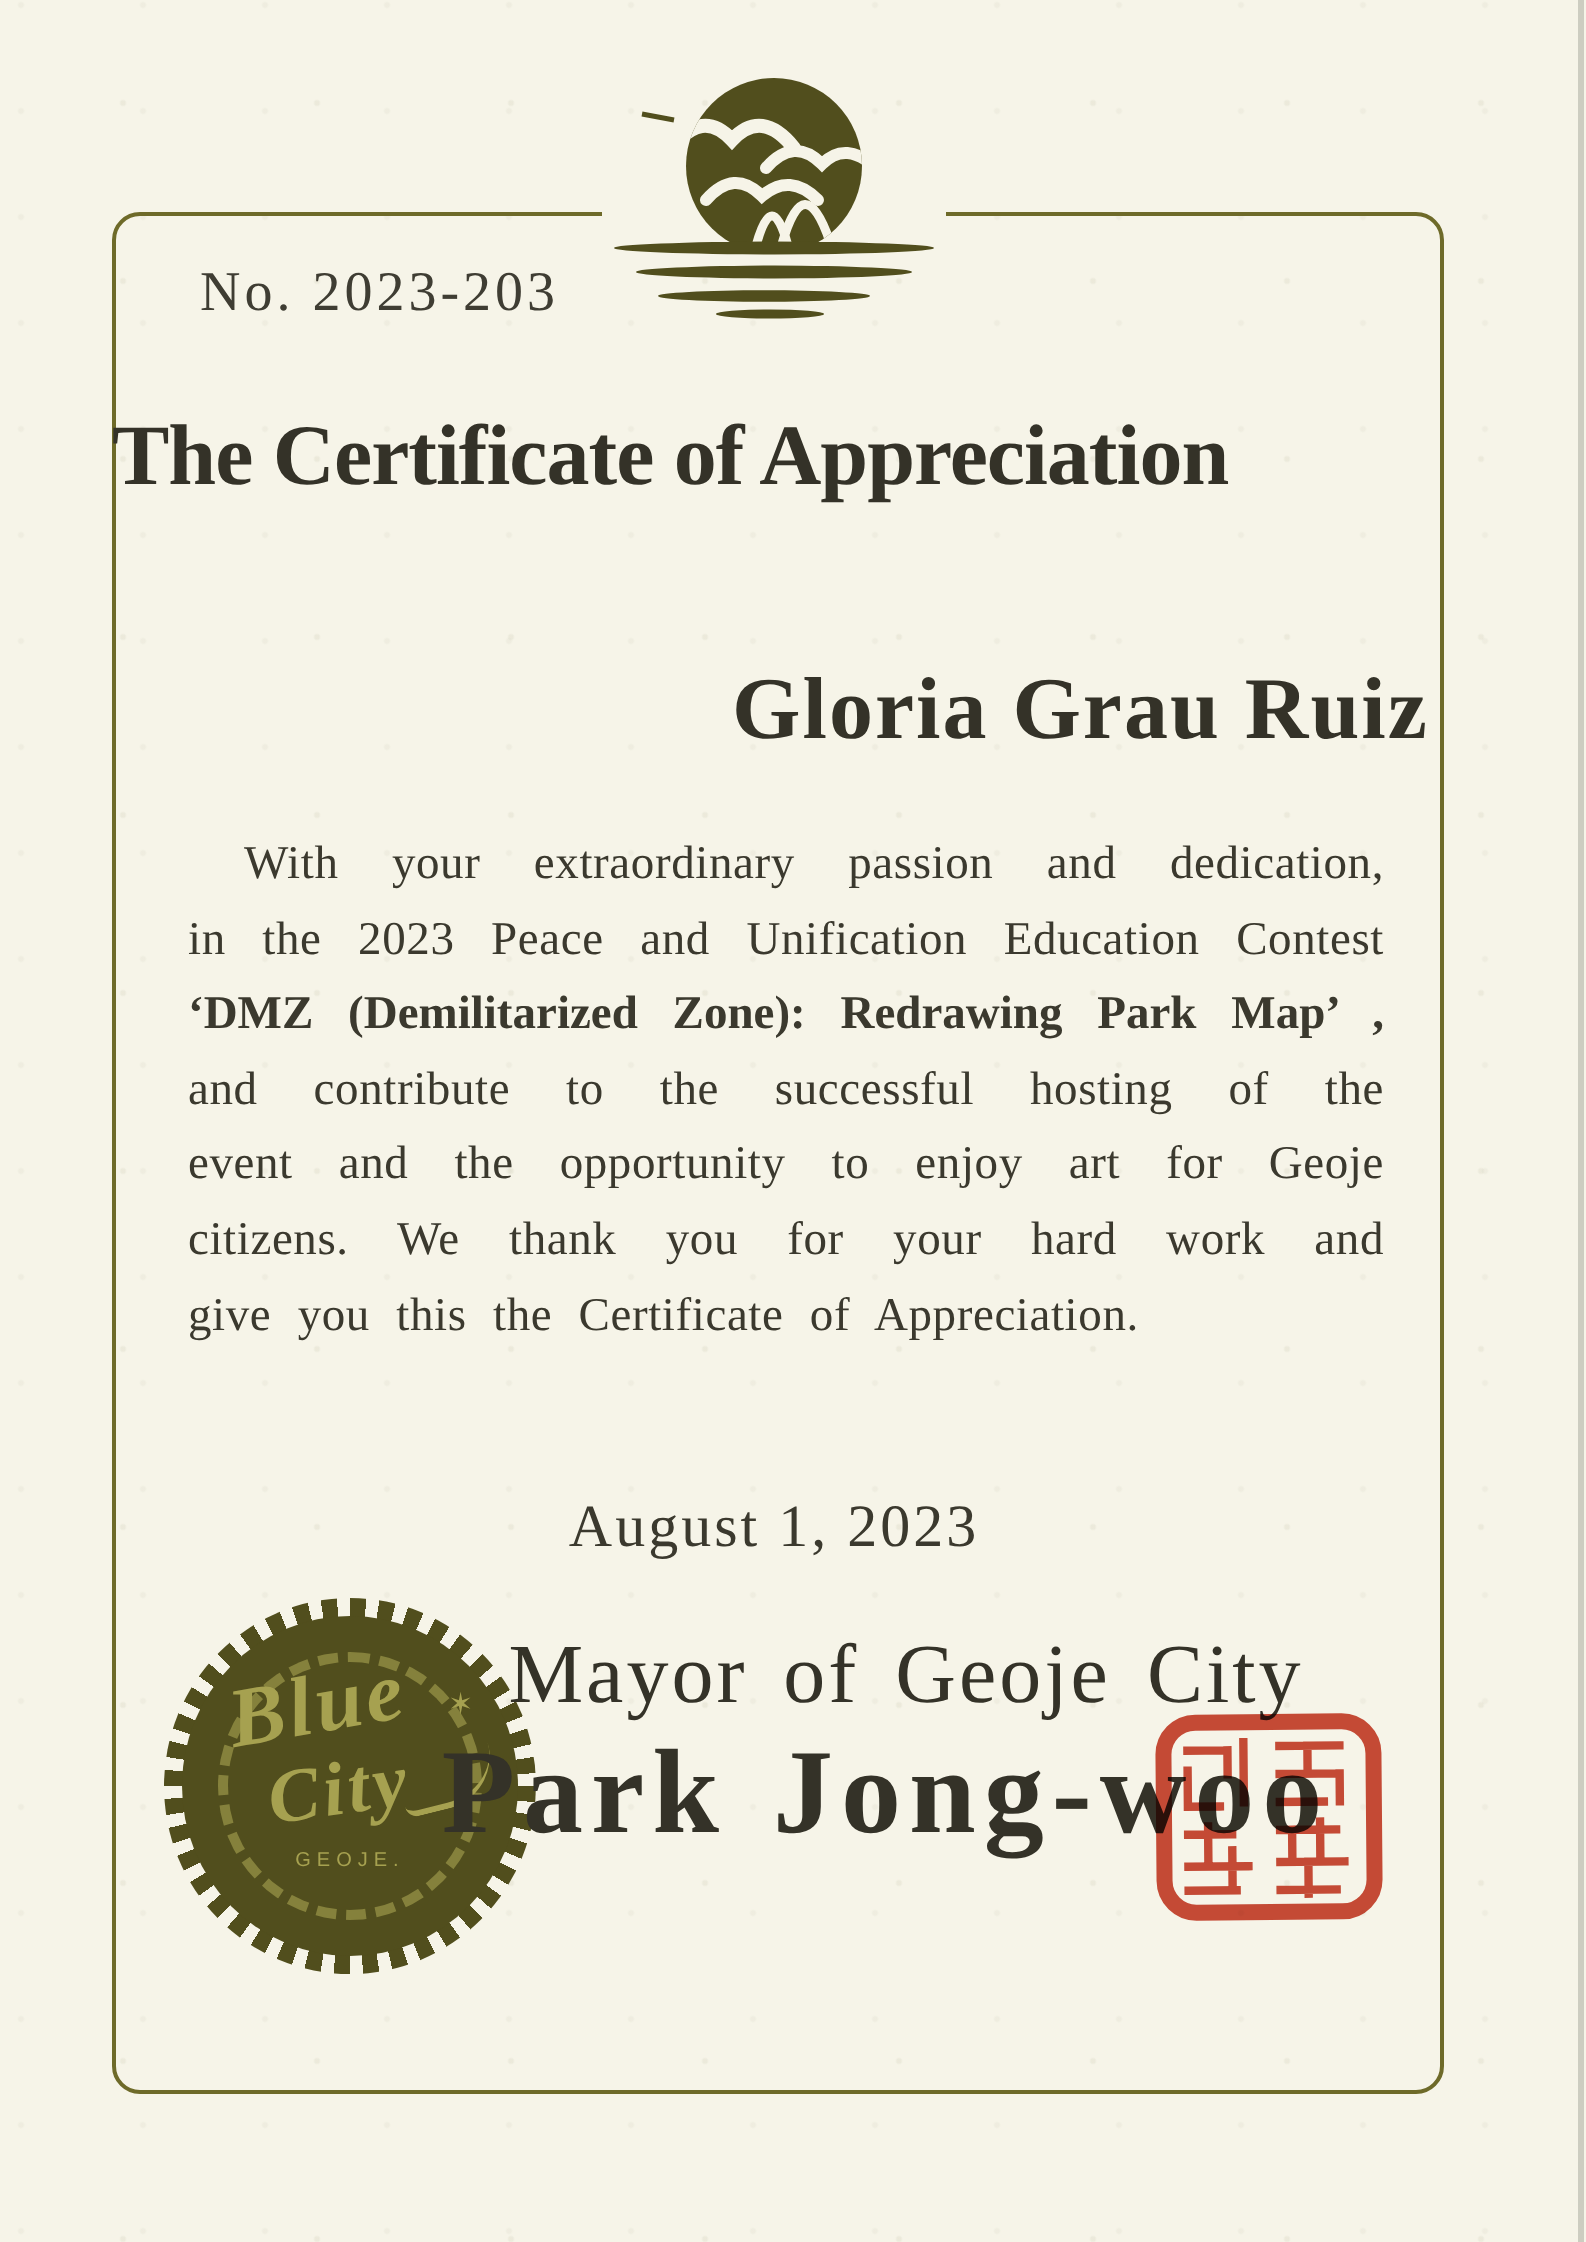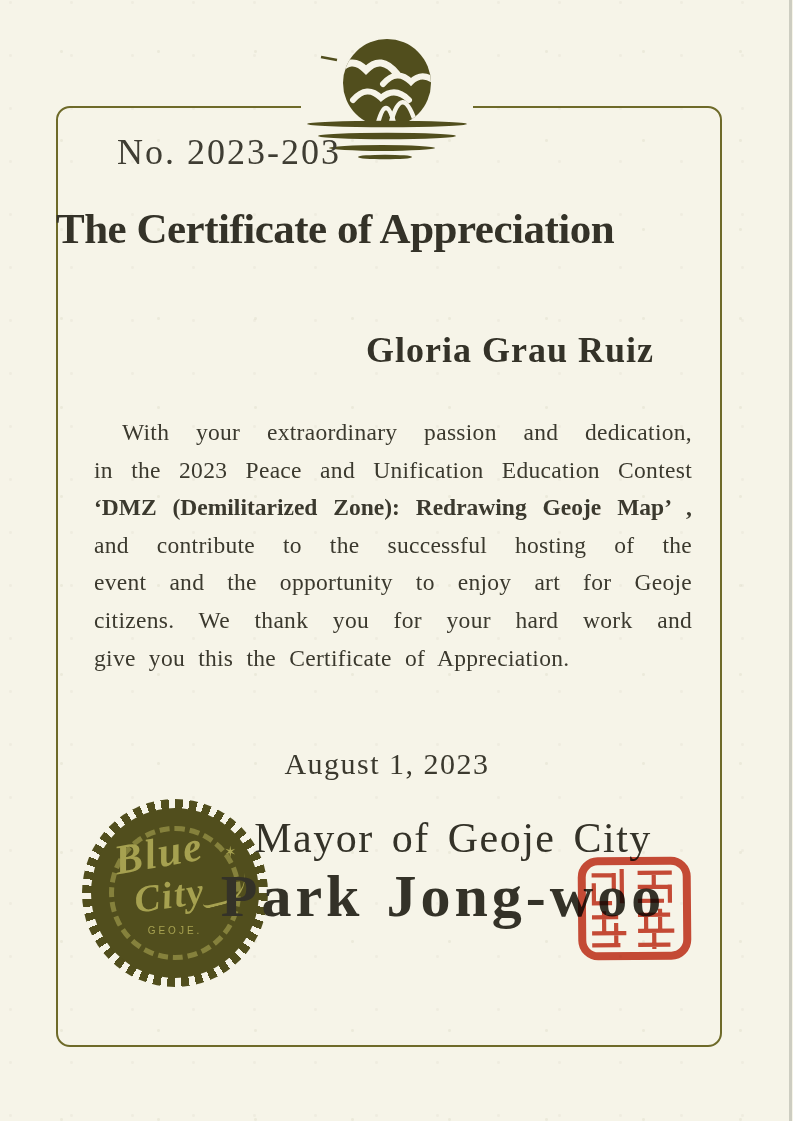--- a/index.html
+++ b/index.html
@@ -28,30 +28,30 @@
     border:2.5px solid #6e6a29;border-radius:14px;
   }
   .frame-gap-cover{
     position:absolute;left:301px;top:101px;width:172px;height:12px;
     background:#f6f4e8;
   }
   
   .emblem{position:absolute;left:303px;top:33px;width:172px;height:132px;}
   
   .cert-no{
-    position:absolute;left:117px;top:131px;
-    font-size:36px;letter-spacing:2px;color:#3f3d33;
+    position:absolute;left:100px;top:131px;
+    font-size:28px;letter-spacing:2px;color:#3f3d33;
   }
   .title{
     position:absolute;left:56px;top:204px;width:662px;text-align:left;
     font-size:43px;font-weight:bold;letter-spacing:-0.5px;color:#343228;
   }
   .recipient{
     position:absolute;left:366px;top:329px;
-    font-size:36px;font-weight:bold;letter-spacing:1px;color:#343228;
+    font-size:44px;font-weight:bold;letter-spacing:1px;color:#343228;
   }
   .body-text{
     position:absolute;left:94px;top:414px;width:598px;
     font-size:23.5px;line-height:37.6px;color:#3b392e;
   }
   .body-text .line{
     text-align:justify;text-align-last:justify;
     letter-spacing:.3px;white-space:normal;
   }
   .body-text .line.first{text-indent:28px;}
@@ -133,21 +133,21 @@
 
   <div class="cert-no">No. 2023-203</div>
 
   <div class="title">The Certificate of Appreciation</div>
 
   <div class="recipient">Gloria Grau Ruiz</div>
 
   <div class="body-text">
     <div class="line first">With your extraordinary passion and dedication,</div>
     <div class="line">in the 2023 Peace and Unification Education Contest</div>
-    <div class="line bold">‘DMZ (Demilitarized Zone): Redrawing Geoje Map’ ,</div>
+    <div class="line bold">‘DMZ (Demilitarized Zone): Redrawing Park Map’ ,</div>
     <div class="line">and contribute to the successful hosting of the</div>
     <div class="line">event and the opportunity to enjoy art for Geoje</div>
     <div class="line">citizens. We thank you for your hard work and</div>
     <div class="line last">give you this the Certificate of Appreciation.</div>
   </div>
 
   <div class="date-line">August 1, 2023</div>
 
   <div class="gold-seal">
     <div class="burst"></div>

